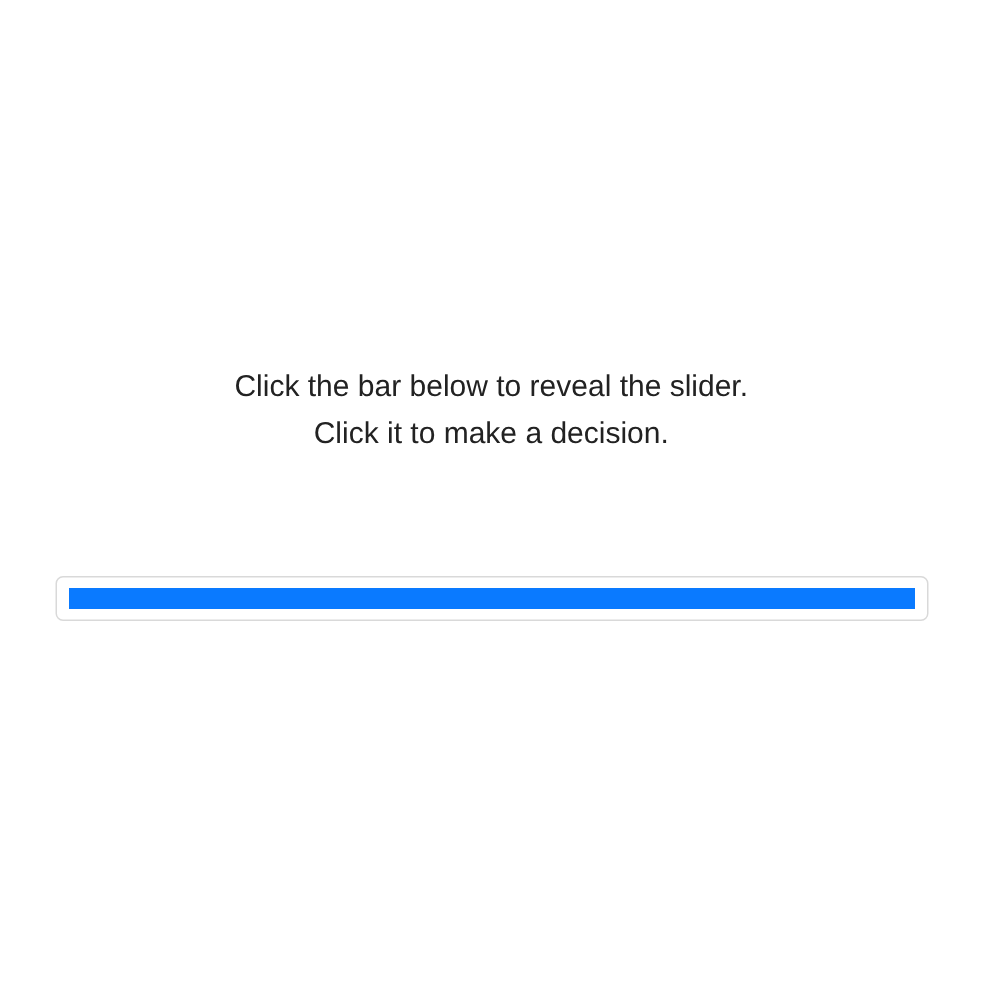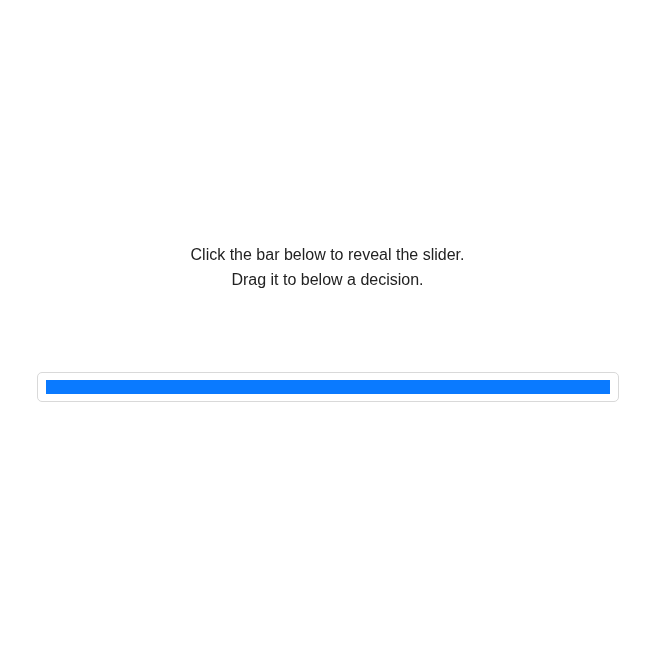--- a/index.html
+++ b/index.html
@@ -13,21 +13,21 @@
       font-family: "Segoe UI", -apple-system, BlinkMacSystemFont, sans-serif;
       background: #ffffff;
       display: flex;
       flex-direction: column;
       align-items: center;
     }
     .instructions {
       margin-top: 243px;
       text-align: center;
       color: #222222;
-      font-size: 16px;
+      font-size: 20px;
       line-height: 1.55;
       font-weight: 400;
     }
     .slider-container {
       margin-top: 79px;
       width: 582px;
       border: 1px solid #d9d9d9;
       border-radius: 5px;
       padding: 7px 8px;
       background: #ffffff;
@@ -37,18 +37,18 @@
       height: 14px;
       background: #0a7aff;
       cursor: pointer;
     }
   </style>
 </head>
 <body>
 
 <div class="instructions">
   <div>Click the bar below to reveal the slider.</div>
-  <div>Drag it to below a decision.</div>
+  <div>Click it to make a decision.</div>
 </div>
 
 <div class="slider-container">
   <div class="slider-bar"></div>
 </div>
 
 </body></html>

